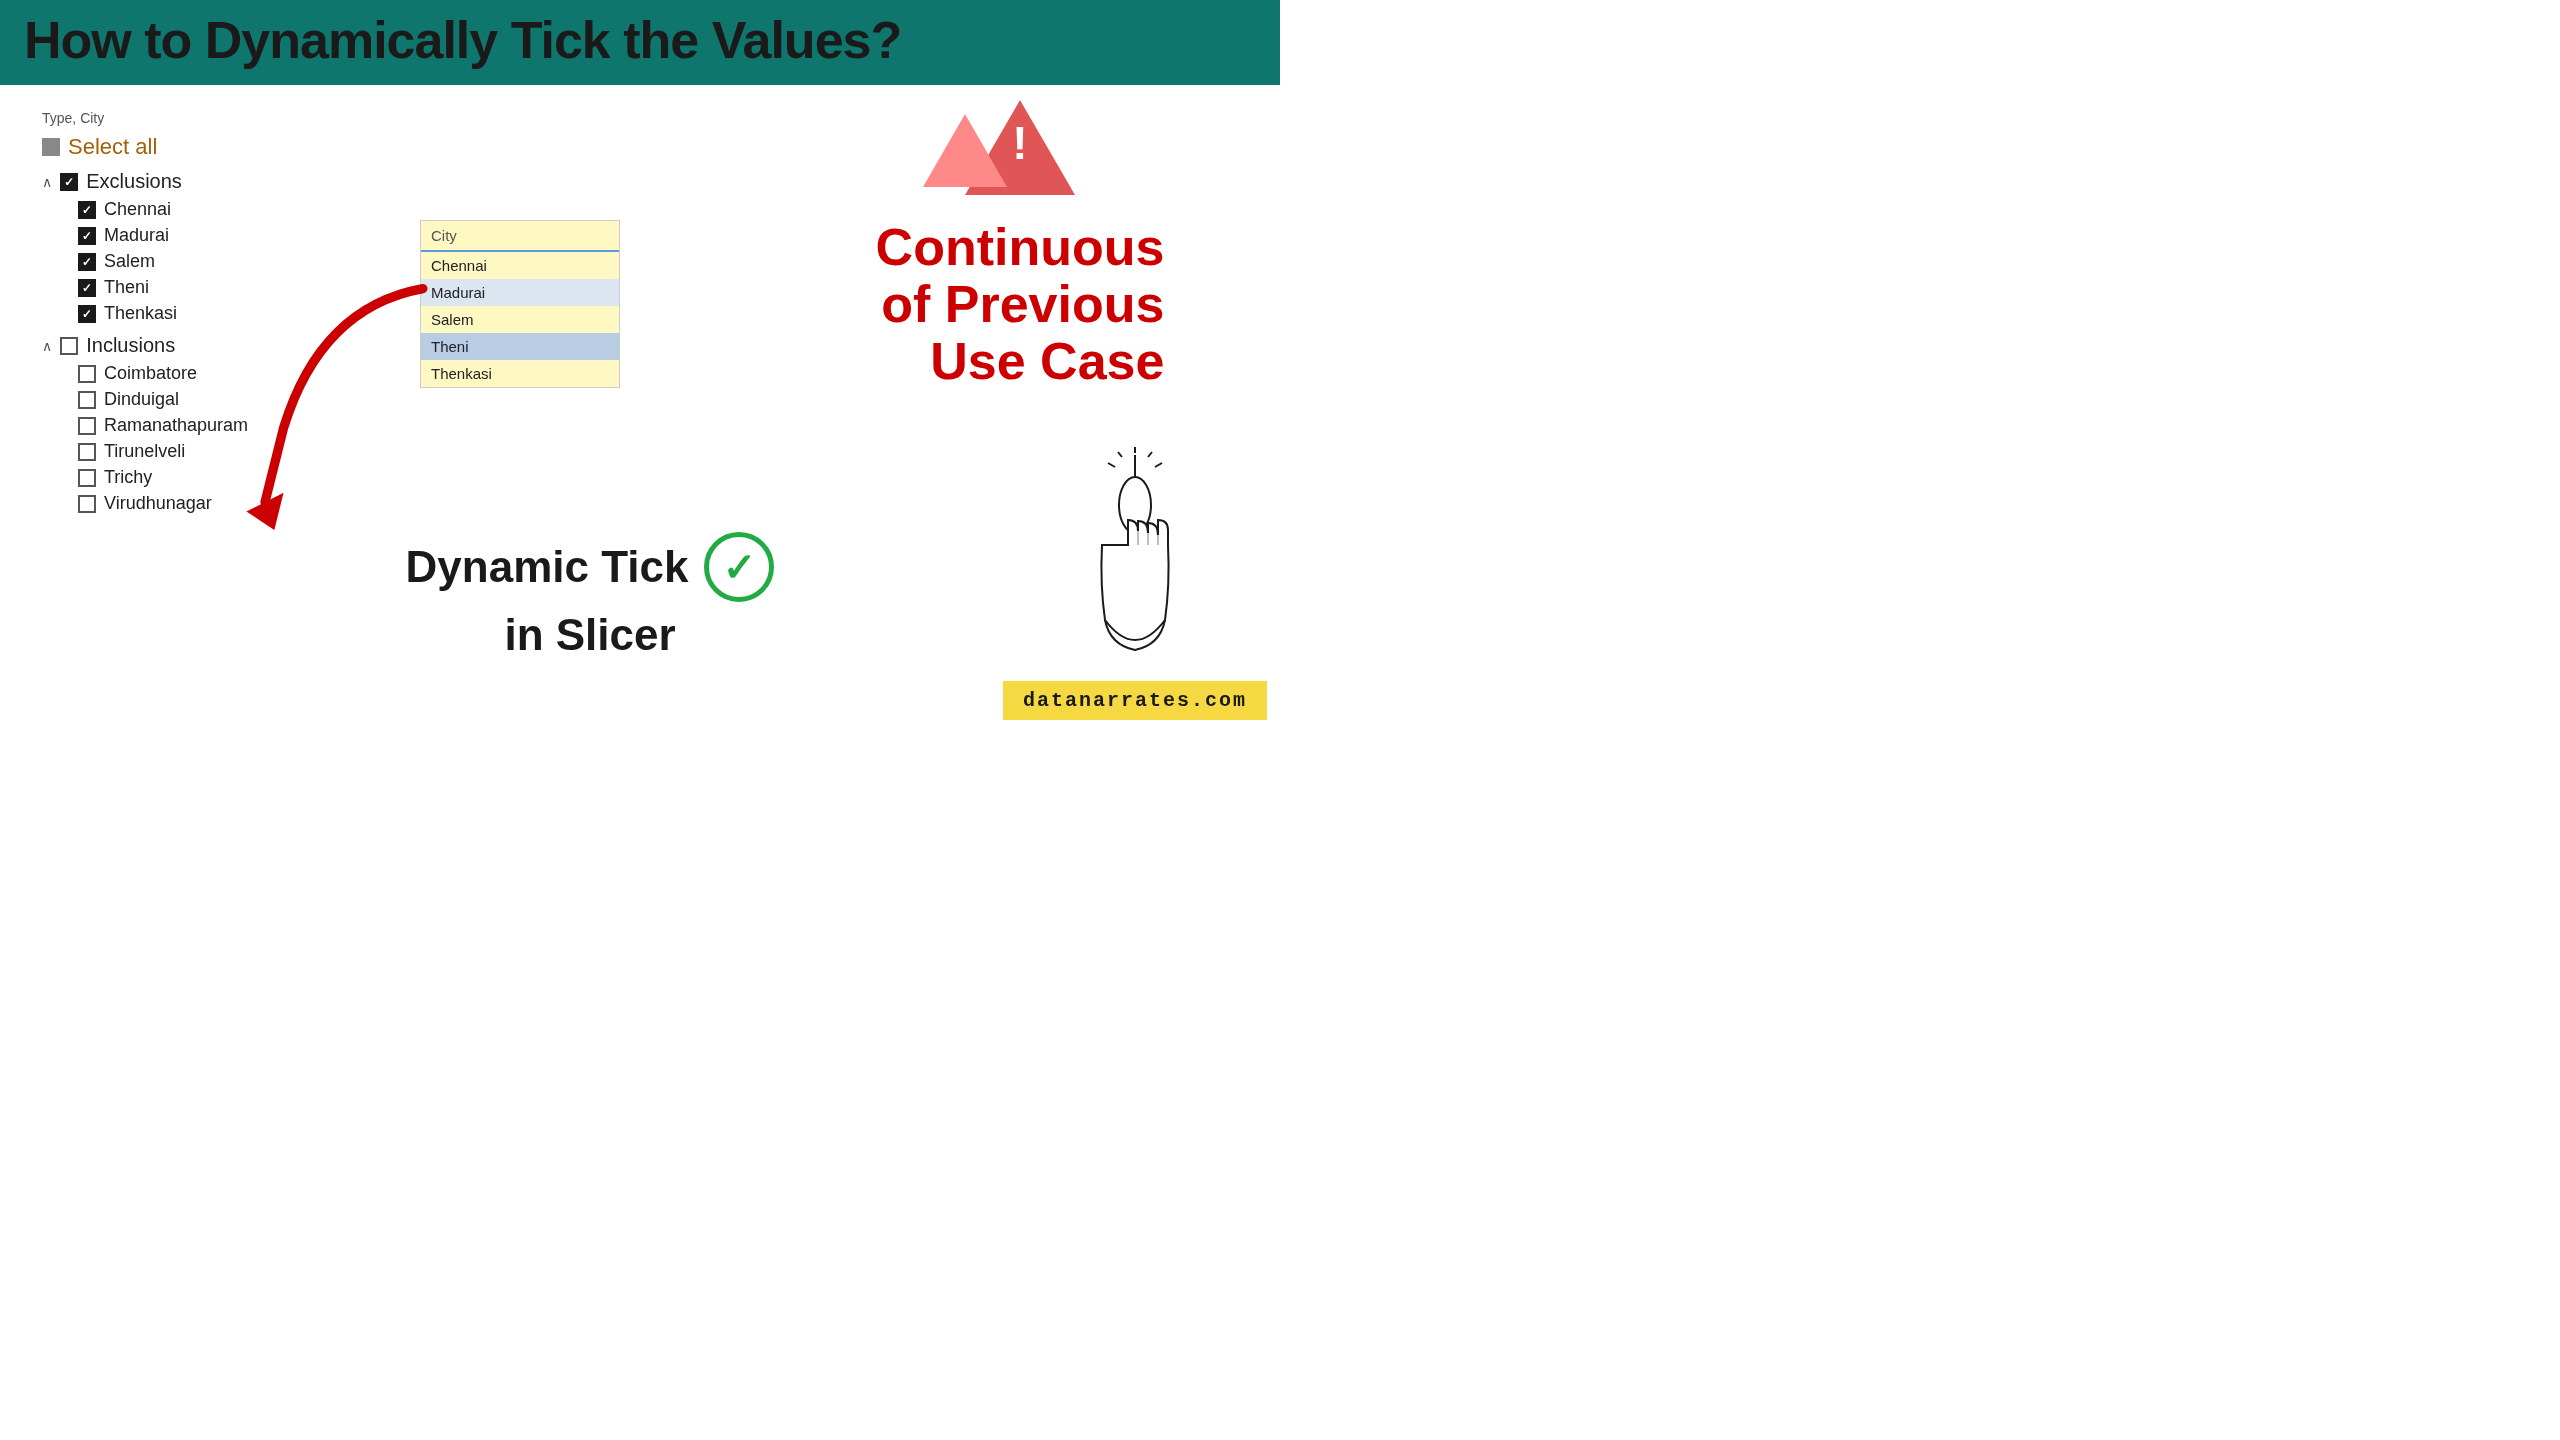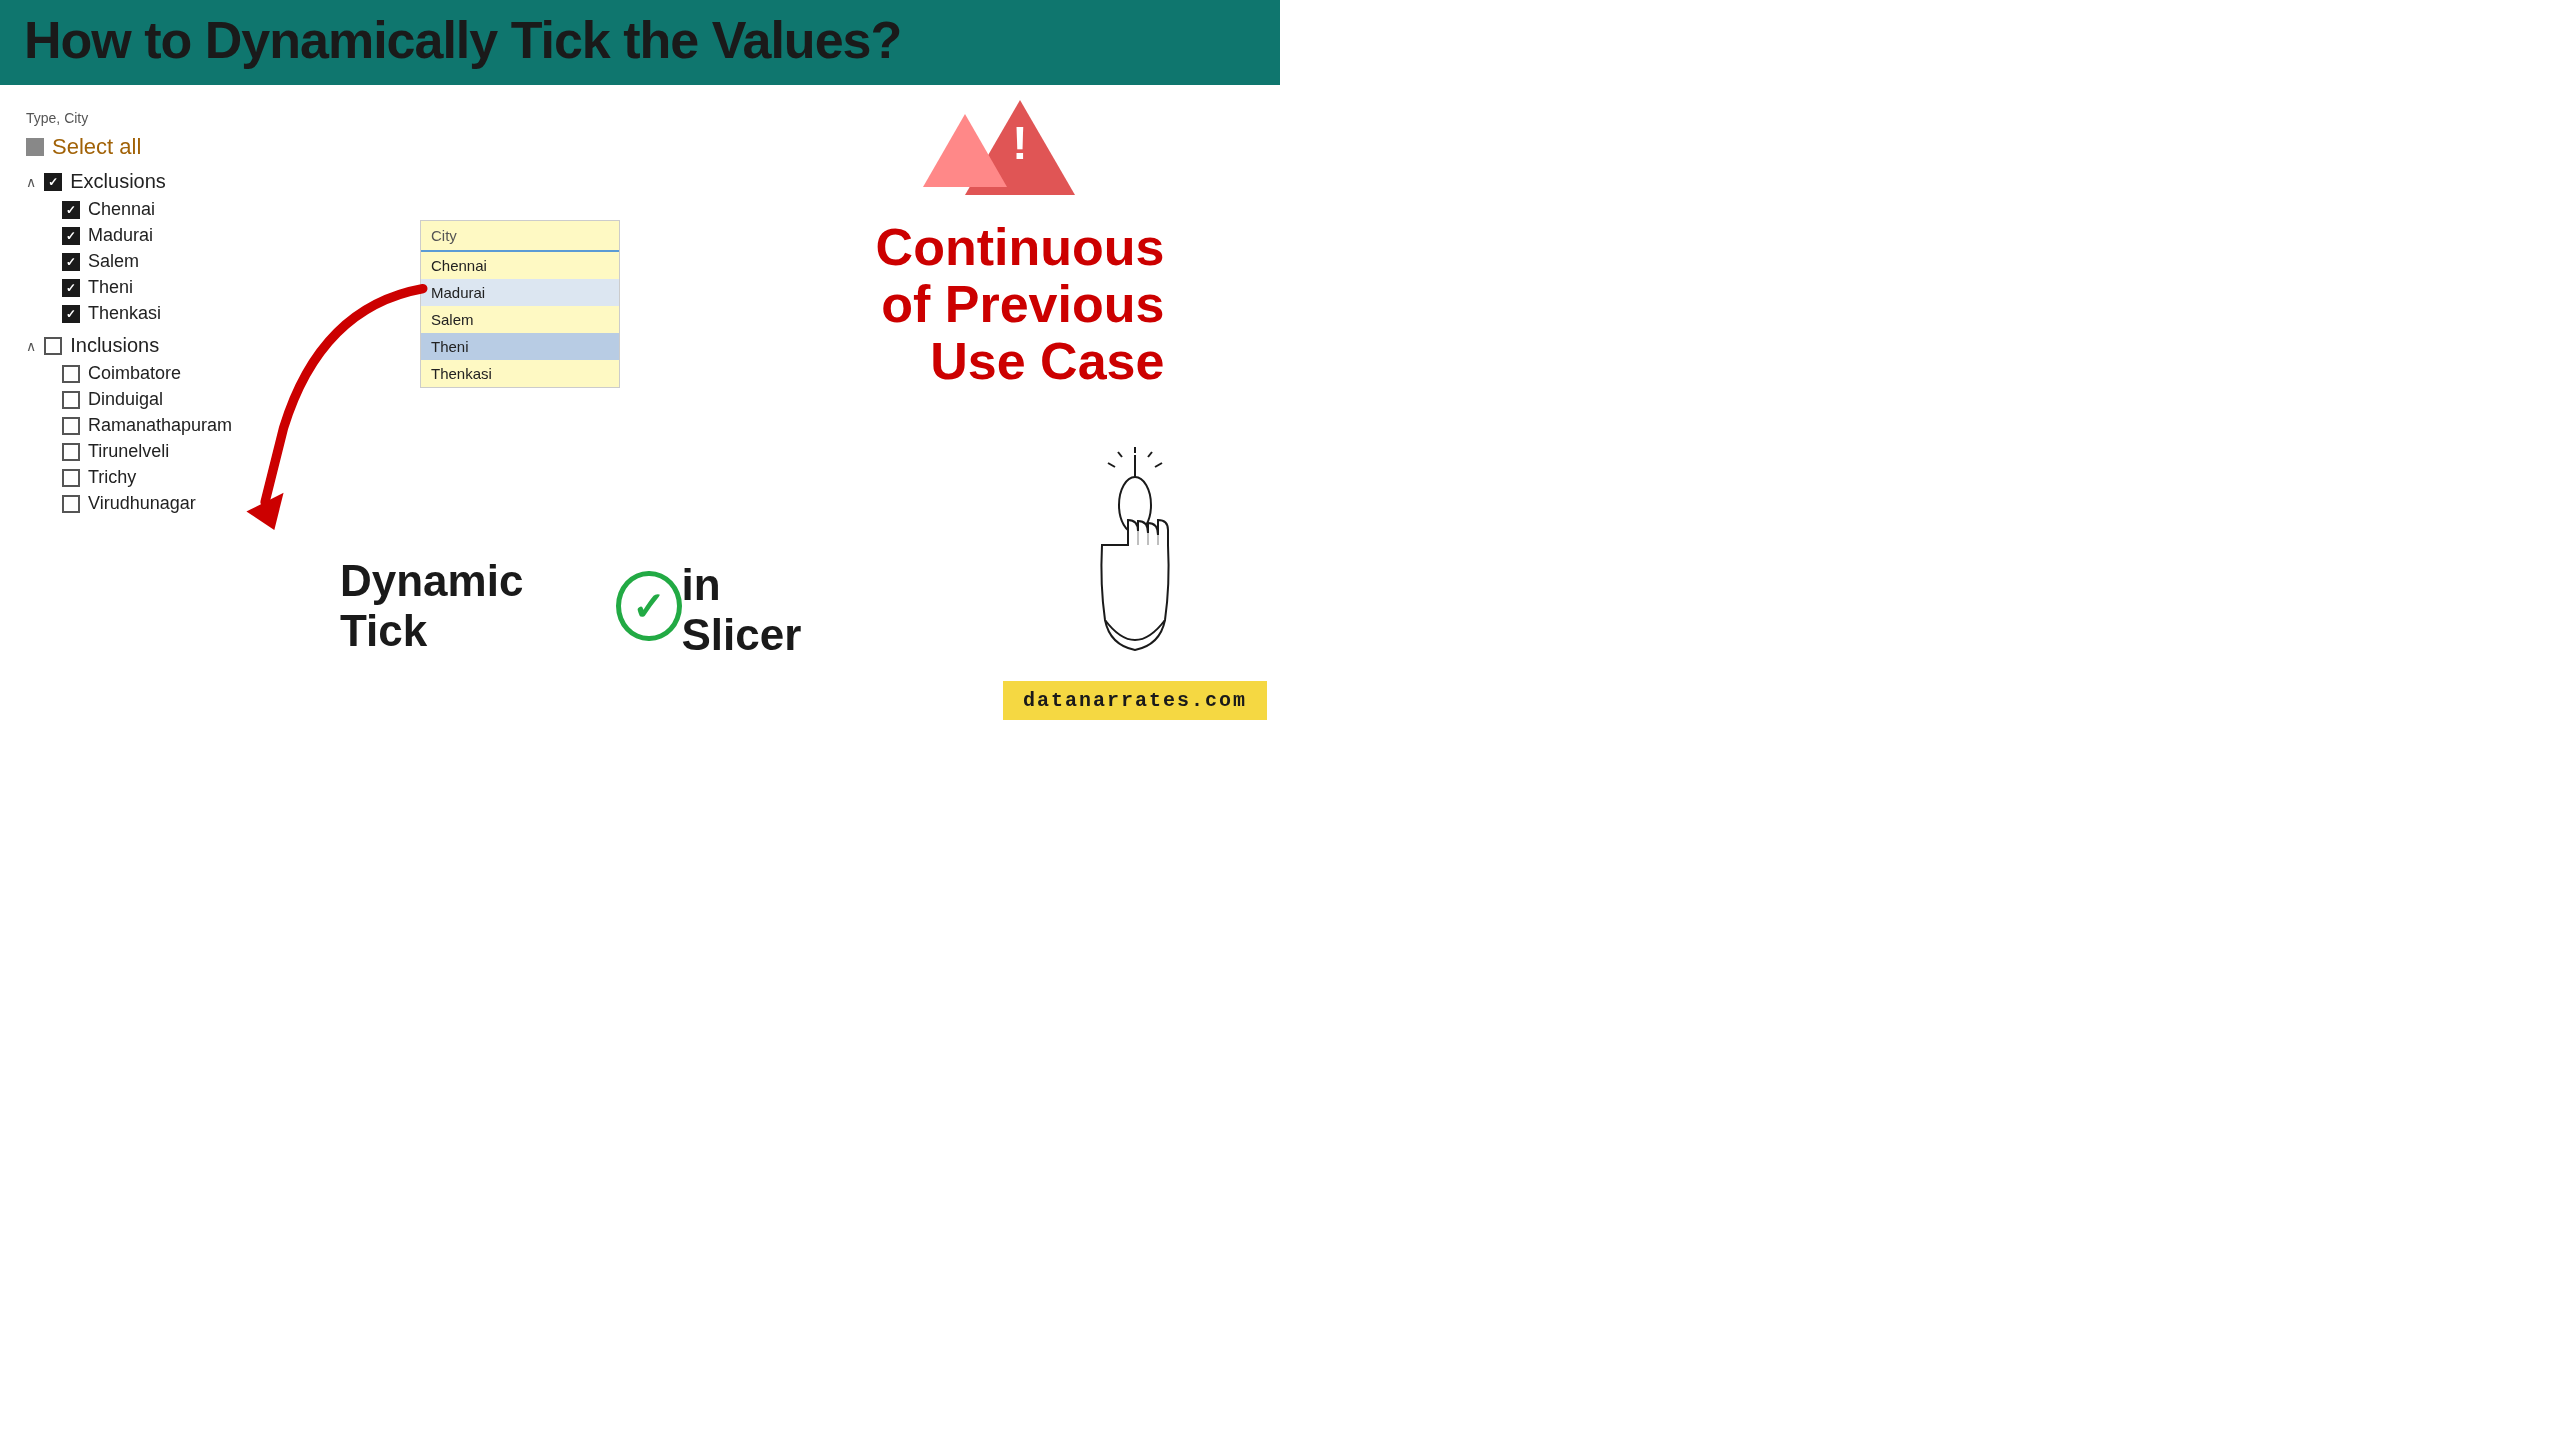--- a/index.html
+++ b/index.html
@@ -24,21 +24,21 @@
       font-weight: 900;
       color: #1a1a1a;
       line-height: 1.1;
       letter-spacing: -1px;
     }
 
     
     .slicer-panel {
       position: absolute;
       top: 110px;
-      left: 26px;
+      left: 42px;
       width: 320px;
     }
 
     .slicer-label {
       font-size: 14px;
       color: #555;
       margin-bottom: 8px;
     }
 
     .select-all-row {
@@ -175,21 +175,21 @@
       margin-top: 10px;
     }
 
     
     .dynamic-tick-section {
       position: absolute;
       bottom: 60px;
       left: 340px;
       width: 500px;
       display: flex;
-      flex-direction: row;
+      flex-direction: column;
       align-items: center;
     }
 
     .dynamic-tick-row {
       display: flex;
       align-items: center;
       gap: 16px;
     }
 
     .dynamic-tick-label {

